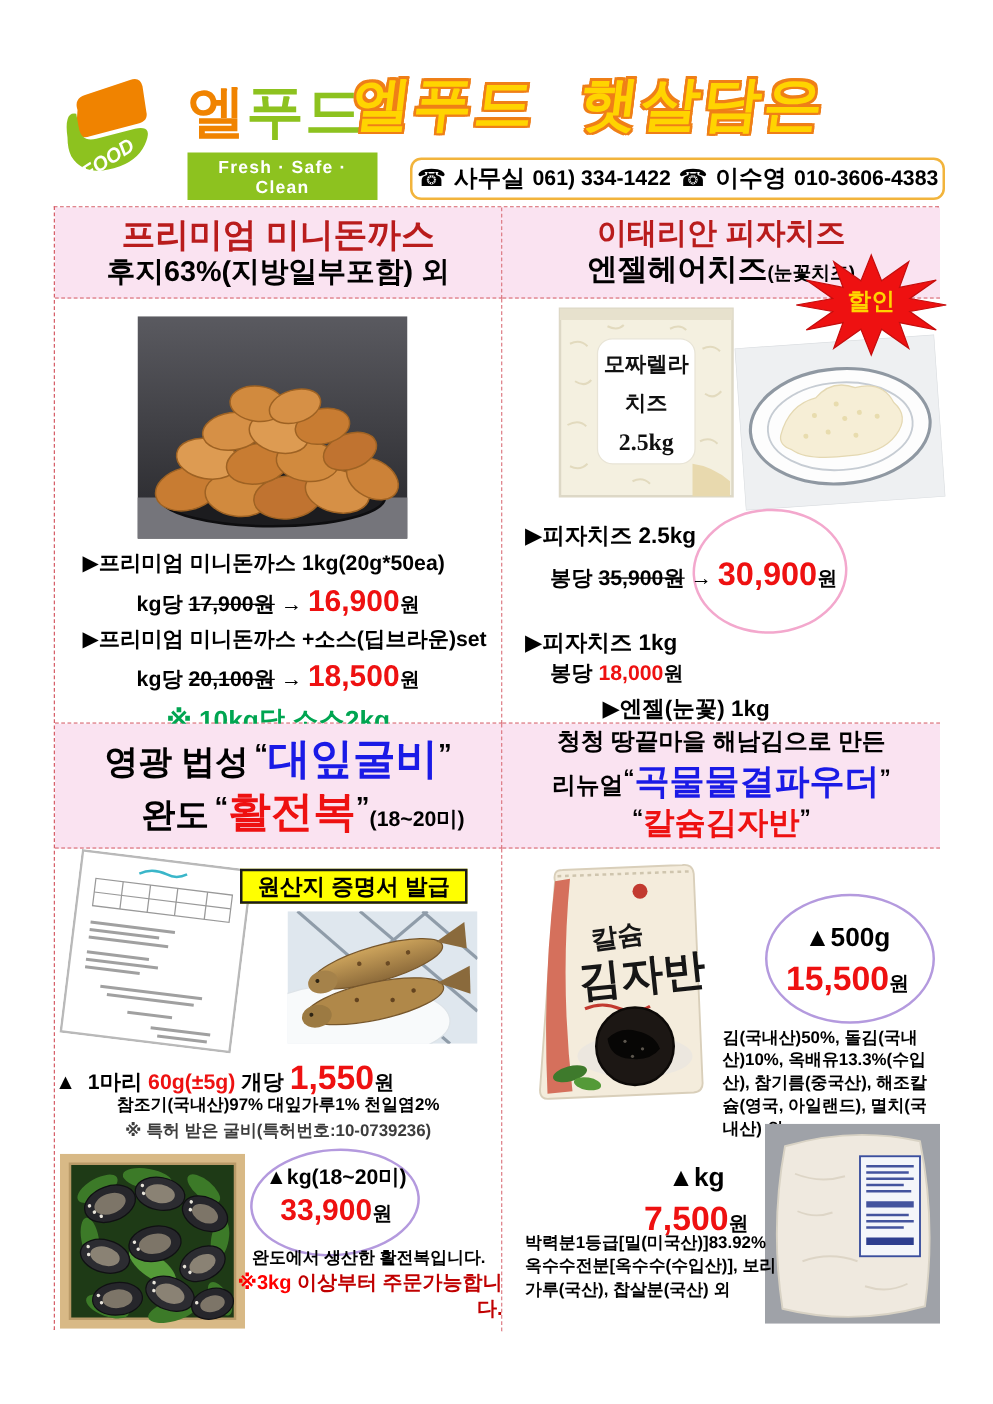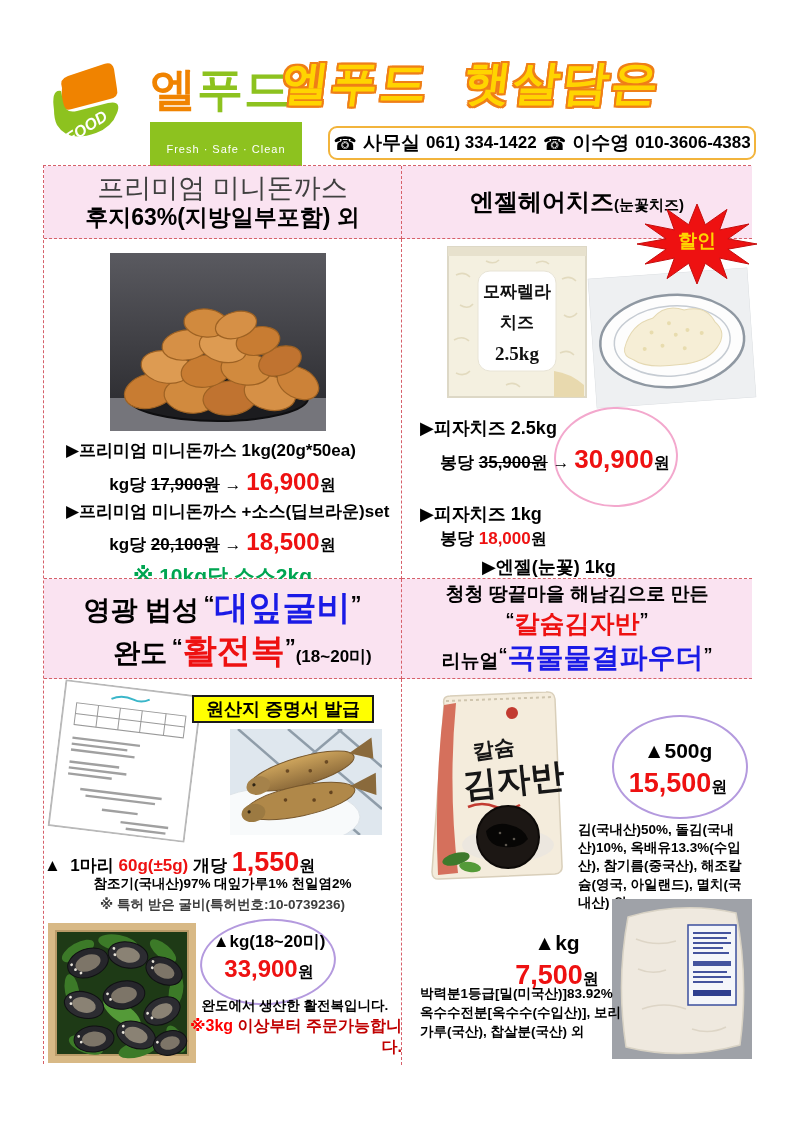--- a/index.html
+++ b/index.html
@@ -5,36 +5,36 @@
   html,body{margin:0;padding:0;}
   body{width:794px;height:1123px;background:#fff;font-family:"Liberation Sans","DejaVu Sans",sans-serif;position:relative;overflow:hidden;}
   .abs{position:absolute;}
   
   .logo-wrap{left:46px;top:56px;width:230px;height:94px;display:flex;}
   .logo-mark{width:84px;height:94px;flex:0 0 auto;}
   .logo-text{margin-left:20px;}
   .brand-line{font-size:46px;font-weight:bold;letter-spacing:1px;line-height:66px;}
   .brand-el{color:#f08300;}
   .brand-rest{color:#8dc21f;}
-  .tagline{background:#8dc21f;color:#fff;font-size:11px;font-weight:normal;text-align:center;padding:21px 6px;width:140px;letter-spacing:1px;}
+  .tagline{background:#8dc21f;color:#fff;font-size:14px;font-weight:bold;text-align:center;padding:3px 6px;width:140px;letter-spacing:1px;}
   .main-title{left:282px;top:52px;width:470px;font-size:47px;font-weight:bold;color:#ffd400;
     transform:skewX(-7deg);word-spacing:20px;letter-spacing:2px;
     text-shadow:-2px -2px 0 #ef7f17,2px -2px 0 #ef7f17,-2px 2px 0 #ef7f17,2px 2px 0 #ef7f17,0 -2px 0 #ef7f17,0 2px 0 #ef7f17,-2px 0 0 #ef7f17,2px 0 0 #ef7f17;}
   .phone-box{left:328px;top:126px;width:428px;height:34px;border:2.5px solid #f2b43c;border-radius:9px;background:#fff;
     display:flex;align-items:center;justify-content:center;gap:6px;font-weight:bold;font-size:17px;color:#000;box-sizing:border-box;}
   .phone-box .ic{font-size:19px;}
   .phone-box .lbl{font-size:19px;}
   
   .grid{left:43px;top:165px;width:708px;height:899px;display:grid;grid-template-columns:358px 350px;grid-template-rows:73px 340px 100px 386px;
     border:1.5px dashed #d6606a;box-sizing:border-box;}
   .cell{position:relative;box-sizing:border-box;border-right:1.5px dashed #d6606a;border-bottom:1.5px dashed #d6606a;background:#fff;}
   .cell.cR{border-right:none;}
   .cell.rB{border-bottom:none;}
   .hdr{background:#fae3f1;display:flex;flex-direction:column;justify-content:center;align-items:center;text-align:center;}
-  .h1a{font-size:27px;font-weight:normal;color:#404040;line-height:1.2;}
+  .h1a{font-size:27px;font-weight:bold;color:#b91c1c;line-height:1.2;}
   .h1b{font-size:23px;font-weight:bold;color:#000;line-height:1.2;}
   .small-par{font-size:15px;font-weight:bold;}
   
   .dk-text{position:absolute;left:0;top:200px;width:100%;font-weight:bold;color:#000;}
   .dk-name{font-size:17px;padding-left:22px;line-height:1.45;}
   .dk-price{font-size:17px;text-align:center;line-height:1.5;}
   .old{ text-decoration:line-through;}
   .big-red{color:#ee1111;font-size:24px;font-weight:bold;}
   .red{color:#ee1111;}
   .green-note{color:#00a551;font-size:21px;font-weight:bold;text-align:center;margin-top:2px;}
@@ -107,20 +107,21 @@
   </div>
 
   <div class="abs grid">
 
     <div class="cell hdr">
       <div class="h1a">프리미엄 미니돈까스</div>
       <div class="h1b">후지63%(지방일부포함) 외</div>
     </div>
 
     <div class="cell cR hdr" style="overflow:visible;">
+      <div class="h1a" style="font-size:24px;">이태리안 피자치즈</div>
       <div class="h1b" style="font-size:24px;"><span>엔젤헤어치즈</span><span class="small-par">(눈꽃치즈)</span></div>
       <div class="star-wrap">
         <svg viewBox="0 0 120 84" style="width:122px;height:84px;">
           <polygon fill="#ee1111" stroke="#c40d0d" stroke-width="1" points="120,42 90.9,47.2 112,62 82.6,56.1 90,76.6 68.3,61.3 60,82 51.7,61.3 30,76.6 37.4,56.1 8,62 29.1,47.2 0,42 29.1,36.8 8,22 37.4,27.9 30,7.4 51.7,22.7 60,2 68.3,22.7 90,7.4 82.6,27.9 112,22 90.9,36.8"></polygon>
         </svg>
         <div class="star-label">할인</div>
       </div>
     </div>
 
     <div class="cell">
@@ -237,22 +238,22 @@
         <span class="quote">“</span><span class="g-blue">대잎굴비</span><span class="quote">”</span>
       </div>
       <div class="g-line" style="padding-left:40px;">
         <span class="g-pre">완도</span>
         <span class="quote">“</span><span class="g-red">활전복</span><span class="quote">”</span><span class="g-small">(18~20미)</span>
       </div>
     </div>
 
     <div class="cell cR hdr">
       <div class="k-line1">청청 땅끝마을 해남김으로 만든</div>
+      <div><span class="k-pre">리뉴얼</span><span class="kq">“</span><span class="k-blue">곡물물결파우더</span><span class="kq">”</span></div>
       <div><span class="kq">“</span><span class="k-red">칼슘김자반</span><span class="kq">”</span></div>
-      <div><span class="k-pre">리뉴얼</span><span class="kq">“</span><span class="k-blue">곡물물결파우더</span><span class="kq">”</span></div>
     </div>
 
     <div class="cell rB">
       <svg class="abs" style="left:12px;top:8px;transform:rotate(7deg);" width="138" height="148" viewBox="0 0 138 148">
         <rect x="1" y="1" width="136" height="146" fill="#ffffff" stroke="#b9b9b9" stroke-width="2"></rect>
         <path d="M48,14 q10,-6 22,-2 q8,3 16,-2" stroke="#3ab6c9" stroke-width="2" fill="none"></path>
         <g stroke="#999" stroke-width="1" fill="none">
           <rect x="14" y="22" width="110" height="22"></rect>
           <line x1="14" y1="33" x2="124" y2="33"></line>
           <line x1="36" y1="22" x2="36" y2="44"></line>

